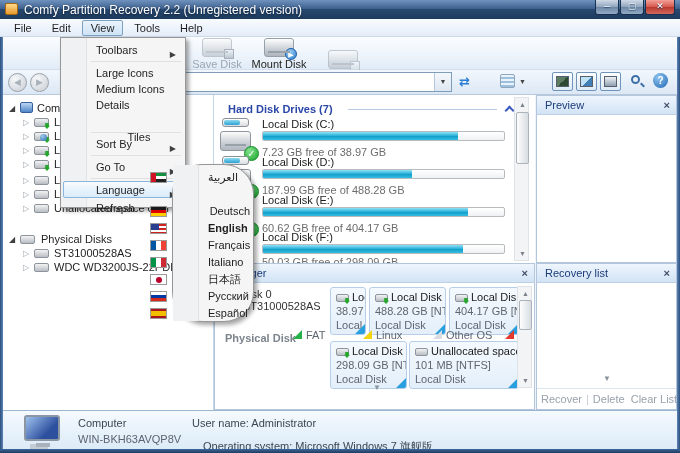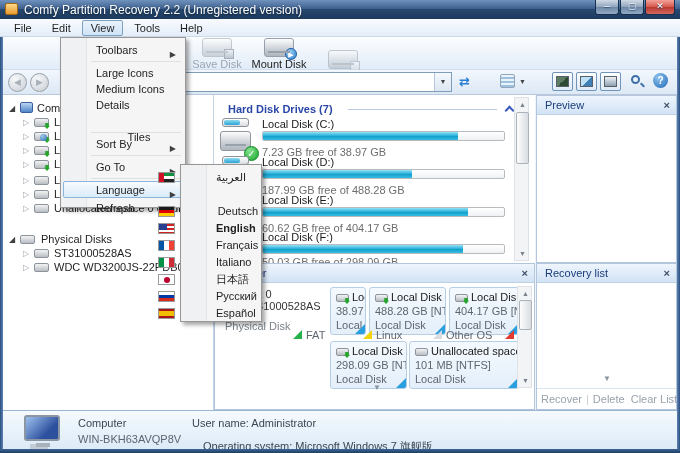--- a/index.html
+++ b/index.html
@@ -89,21 +89,21 @@
 
   
   .panel { position:absolute; background:#fff; border:1px solid #b4c6dc; }
   .phead { position:absolute; left:0; top:0; right:0; height:19px; background:linear-gradient(#eef5fd,#d2e3f5); border-bottom:1px solid #bcd0e6; color:#1b3c7a; padding:3px 0 0 8px; }
   .pclose { position:absolute; right:6px; top:3px; color:#44506a; font-size:11px; font-weight:bold; }
   .hint-down { position:absolute; color:#8a949e; font-size:8px; }
 
   
   .mgr-diskname { position:absolute; left:26px; top:24px; color:#333; }
   .mgr-model { position:absolute; left:28px; top:36px; color:#333; }
-  .mgr-type { position:absolute; left:10px; top:56px; color:#7b838c; }
+  .mgr-type { position:absolute; left:10px; top:68px; color:#7b838c;font-weight:bold; }
   .card { position:absolute; height:48px; border:1px solid #b5cfe8; border-radius:3px; background:linear-gradient(#f4f9fe,#e4effa); overflow:hidden; padding:3px 0 0 5px; }
   .card .nm { white-space:nowrap; color:#1a1a1a; }
   .card .sz, .card .tp { white-space:nowrap; color:#5e6670; margin-top:2px; }
   .card .corner { position:absolute; right:0; bottom:0; width:10px; height:10px; background:#2a9fe0; clip-path:polygon(100% 0,100% 100%,0 100%); }
   .cicon { display:inline-block; position:relative; width:13px; height:8px; border-radius:2px; vertical-align:-1px; margin-right:3px; background:linear-gradient(#f3f3f3,#b9bec4); border:1px solid #8d949c; }
   .cicon.green::after { content:""; position:absolute; right:-2px; bottom:-3px; width:6px; height:6px; background:#27a52d; clip-path:polygon(20% 0,80% 0,80% 45%,100% 45%,50% 100%,0 45%,20% 45%); }
   .leg { position:absolute; top:0; display:flex; align-items:center; }
   .leg .tri { width:9px; height:9px; clip-path:polygon(100% 0,0 100%,100% 100%); margin-right:4px; }
   .leg .tx { color:#5e6670; }
 
@@ -426,21 +426,21 @@
     <div class="mrow" style="top:120px;">
       <span>Go To</span><span class="marrow">▶</span>
     </div>
     <div class="msep" style="top:140px;"></div>
     <div class="mrow hl" style="top:143px;">
       <span>Language</span><span class="marrow">▶</span>
     </div>
     <div class="mrow" style="top:151px;top:161px;"><span>Refresh</span></div>
   </div>
 
-  <div class="popup" style="left:180px;top:164px;width:82px;height:158px;">
+  <div class="popup" style="left:172px;top:164px;width:82px;height:158px;border-radius:30px;">
     <div class="gutter"></div>
     <div class="mrow" style="top:3px;">
       <span class="flag" style="background:linear-gradient(#129040 33%,#fff 33% 66%,#222 66%);">
           <span style="position:absolute;left:0;top:0;bottom:0;width:5px;background:#cf1126;"></span>
         </span>
       <span>العربية</span>
     </div>
     <div class="mrow" style="top:37px;text-align:right;">
       <span class="flag" style="background:linear-gradient(#1a1a1a 33%,#dd0000 33% 66%,#ffce00 66%);"></span>
       <span>Deutsch</span>

